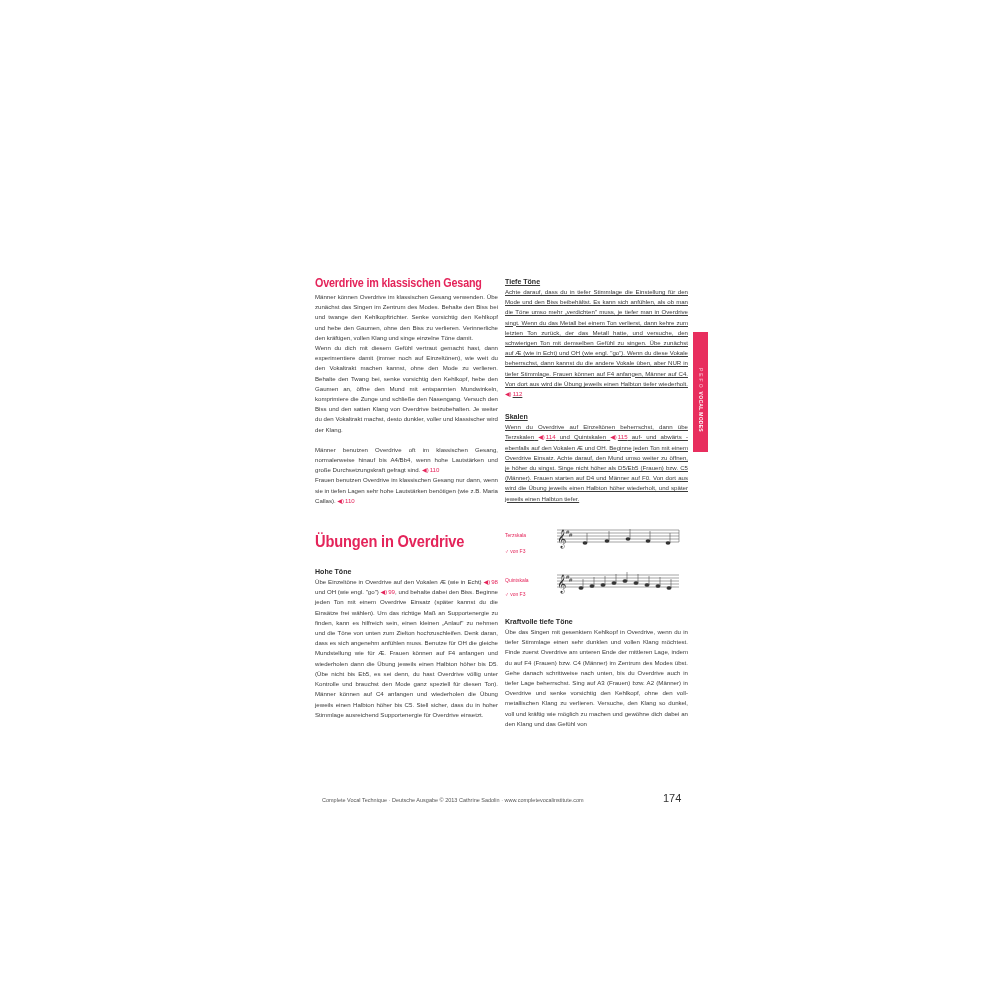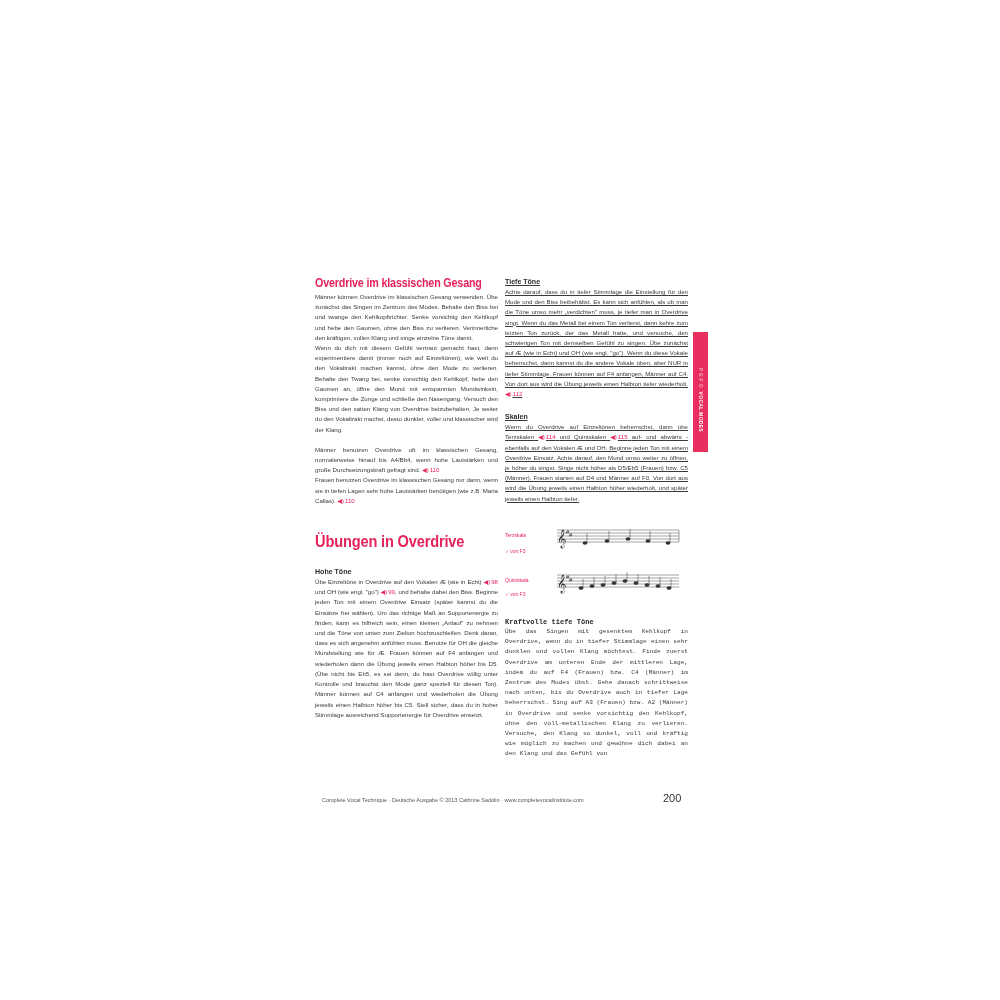--- a/index.html
+++ b/index.html
@@ -112,27 +112,27 @@
         <ellipse cx="92" cy="16" rx="2.2" ry="1.6"></ellipse>
           <line x1="94" y1="16" x2="94" y2="7"></line>
         <ellipse cx="103" cy="17" rx="2.2" ry="1.6"></ellipse>
           <line x1="105" y1="17" x2="105" y2="8"></line>
         <ellipse cx="114" cy="19" rx="2.2" ry="1.6"></ellipse>
           <line x1="116" y1="19" x2="116" y2="10"></line>
       </g>
     </svg>
   </div>
 
-  <div class="col" style="left:505px; top:602px;font-family:Liberation Mono, monospace;">
+  <div class="col" style="left:505px; top:602px;">
     <div class="h3">Kraftvolle tiefe Töne</div>
     <p>Übe das Singen mit gesenktem Kehlkopf in Overdrive, wenn du in tiefer Stimmlage einen sehr dunklen und vollen Klang möchtest. Finde zuerst Overdrive am unteren Ende der mittleren Lage, indem du auf F4 (Frauen) bzw. C4 (Männer) im Zentrum des Modes übst. Gehe danach schrittweise nach unten, bis du Overdrive auch in tiefer Lage beherrschst. Sing auf A3 (Frauen) bzw. A2 (Männer) in Overdrive und senke vorsichtig den Kehlkopf, ohne den voll-metallischen Klang zu verlieren. Versuche, den Klang so dunkel, voll und kräftig wie möglich zu machen und gewöhne dich dabei an den Klang und das Gefühl von</p>
   </div>
 
   <div class="tab">
     <div class="tab-text">
       <span class="faint">P E F O</span>
       <span>VOCAL MODES</span>
     </div>
   </div>
 
   <div class="footer">Complete Vocal Technique · Deutsche Ausgabe © 2013 Cathrine Sadolin · www.completevocalinstitute.com</div>
-  <div class="pagenum">200</div>
+  <div class="pagenum">174</div>
 </div>
 
 </body></html>

